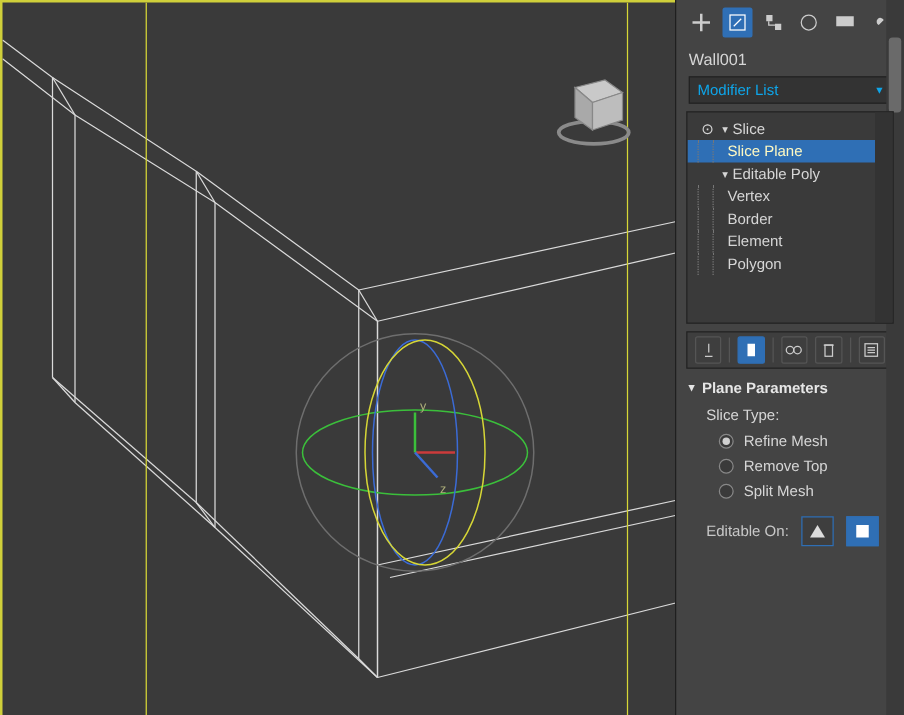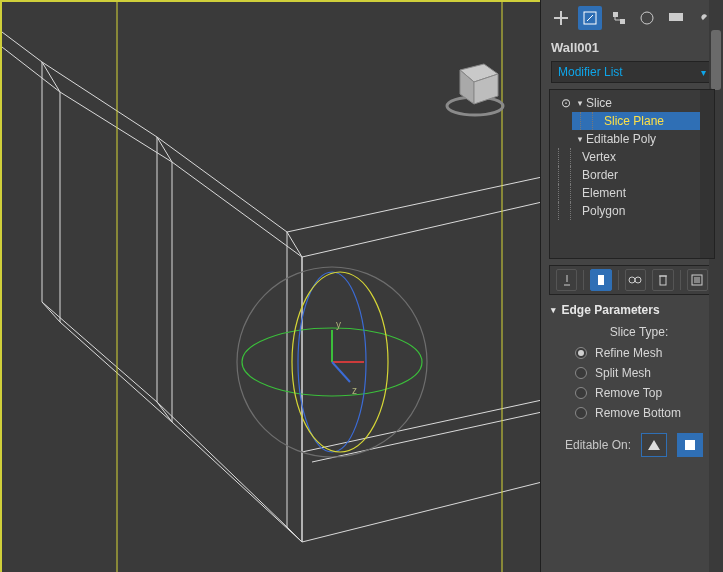--- a/index.html
+++ b/index.html
@@ -24,60 +24,60 @@
 
 .toolrow {
   display: flex; align-items: center; gap: 4px; padding: 6px 6px 6px 8px;
 }
 .tbtn {
   width: 26px; height: 24px; display: flex; align-items: center; justify-content: center;
   border-radius: 2px; color: #d6d6d6;
 }
 .tbtn.active { background: #2f6fb5; color: #fff; }
 
-.obj-name { padding: 4px 10px 6px 10px; color: #d6d6d6; font-size: 13px; font-weight: bold; }
+.obj-name { padding: 4px 10px 6px 10px; color: #d6d6d6; font-size: 13px; }
 
 .dropdown {
   margin: 0 10px 6px 10px; background: #333; border: 1px solid #222;
   height: 22px; display: flex; align-items: center; justify-content: space-between;
   padding: 0 6px; color: #0ea5e9; font-size: 12px;
 }
 .dropdown .chev { font-size: 10px; }
 
 .stack-box {
   margin: 0 8px 0 8px; background: #3a3a3a; border: 1px solid #222;
   position: relative; height: 170px;
 }
 .stack-inner { position: absolute; inset: 0 14px 0 0; padding: 4px 0; overflow: hidden; }
 .stack-scroll { position: absolute; top: 0; bottom: 0; right: 0; width: 14px; background: #333; }
 .tree-row {
   display: flex; align-items: center; height: 18px; padding-left: 8px; cursor: default;
   color: #d6d6d6; font-size: 12px;
 }
-.tree-row.sel { background: #2f6fb5; color: #fde047; margin-left: 22px; }
+.tree-row.sel { background: #2f6fb5; color: #fef9c3; }
 .tree-indent { display: inline-block; width: 12px; height: 18px; border-left: 1px dotted #777; }
 .tree-eye { width: 16px; text-align: center; color: #d6d6d6; }
 .tree-arrow { width: 12px; text-align: center; font-size: 9px; }
 
 .stack-toolbar {
   margin: 6px 8px 8px 8px; background: #3e3e3e; border: 1px solid #222;
   height: 30px; display: flex; align-items: center; gap: 6px; padding: 0 6px;
 }
 .sbtn { width: 24px; height: 22px; border: 1px solid #555; border-radius: 2px;
   display: flex; align-items: center; justify-content: center; background: #3e3e3e; color: #ccc; }
 .sbtn.blue { background: #2f6fb5; border-color: #2f6fb5; color: #fff; }
 .sep { width: 1px; height: 20px; background: #555; }
 
 .rollout {
   margin: 6px 10px 4px 10px;
 }
 .rollout-hdr { display: flex; align-items: center; gap: 6px; font-size: 12px; font-weight: 600; color: #e6e6e6; }
 .rollout-hdr .chev { font-size: 9px; }
 
-.rollout-body { padding: 6px 0 4px 14px; text-align: center; }
+.rollout-body { padding: 6px 0 4px 14px; }
 .label { font-size: 12px; color: #d6d6d6; padding: 2px 0 4px 0; }
 .radio-row { display: flex; align-items: center; gap: 8px; padding: 3px 0 3px 10px; font-size: 12px; color: #d6d6d6; }
 .radio {
   width: 12px; height: 12px; border-radius: 50%; border: 1px solid #888; background: #3a3a3a;
   display: flex; align-items: center; justify-content: center;
 }
 .radio.checked::after { content: ""; width: 6px; height: 6px; background: #d0d0d0; border-radius: 50%; }
 
 .operate-row { display: flex; align-items: center; gap: 10px; padding: 10px 0 0 0; }
 .op-btn {
@@ -273,40 +273,36 @@
         <svg width="12" height="12">
           <rect x="1" y="1" width="10" height="10" fill="none" stroke="#ccc"></rect>
           <path d="M3 4h6M3 6h6M3 8h6" stroke="#ccc"></path>
         </svg>
       </div>
   </div>
 
   <div class="rollout">
     <div class="rollout-hdr">
       <span class="chev">▾</span>
-      <span>Edge Parameters</span>
+      <span>Plane Parameters</span>
     </div>
     <div class="rollout-body">
       <div class="label">Slice Type:</div>
 
       <div class="radio-row">
         <span class="radio checked"></span>
         <span>Refine Mesh</span>
       </div>
       <div class="radio-row">
         <span class="radio"></span>
-        <span>Split Mesh</span>
+        <span>Remove Top</span>
       </div>
       <div class="radio-row">
         <span class="radio"></span>
-        <span>Remove Top</span>
-      </div>
-      <div class="radio-row">
-        <span class="radio"></span>
-        <span>Remove Bottom</span>
+        <span>Split Mesh</span>
       </div>
 
       <div class="operate-row">
         <span>Editable On:</span>
         <div class="op-btn">
           <svg width="14" height="12">
               <polygon points="1,11 13,11 7,1" fill="#ddd"></polygon>
             </svg>
         </div>
         <div class="op-btn sel">

